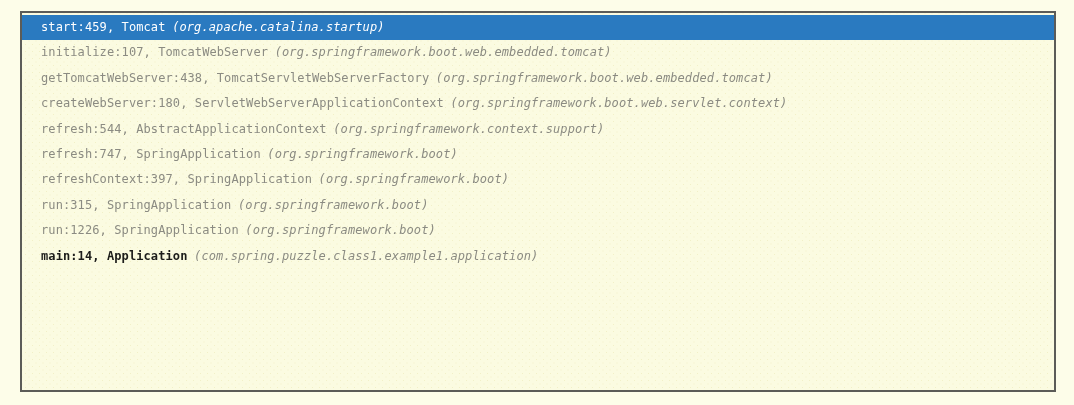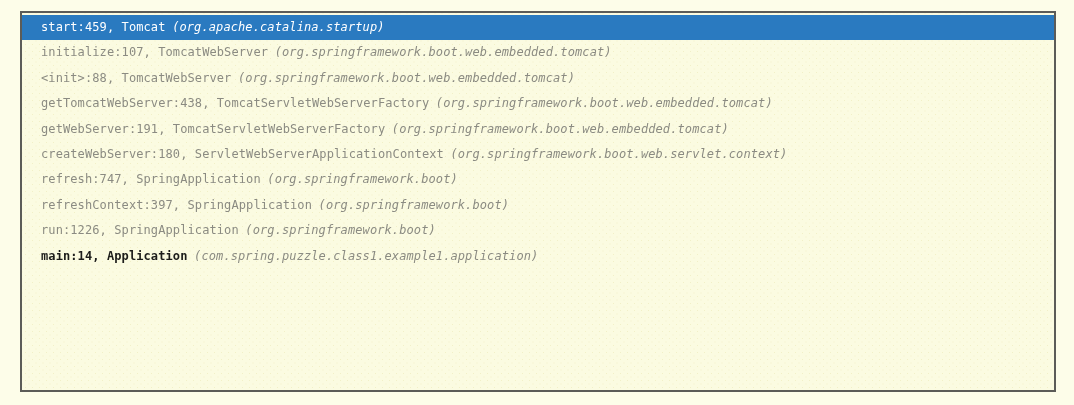--- a/index.html
+++ b/index.html
@@ -92,23 +92,23 @@
   }
 </style>
 </head>
 <body>
 
 <div id="stack-panel">
   <div class="trace-frame">
     <div class="trace-list">
         <div class="trace-row selected"><span class="loc">start:459, Tomcat</span><span class="pkg">(org.apache.catalina.startup)</span></div>
         <div class="trace-row"><span class="loc">initialize:107, TomcatWebServer</span><span class="pkg">(org.springframework.boot.web.embedded.tomcat)</span></div>
-        <div class="trace-row"><span class="loc">&lt;init&gt;:88, TomcatWebServer</span><span class="pkg">(org.springframework.boot.web.embedded.tomcat)</span></div>
         <div class="trace-row"><span class="loc">getTomcatWebServer:438, TomcatServletWebServerFactory</span><span class="pkg">(org.springframework.boot.web.embedded.tomcat)</span></div>
-        <div class="trace-row"><span class="loc">getWebServer:191, TomcatServletWebServerFactory</span><span class="pkg">(org.springframework.boot.web.embedded.tomcat)</span></div>
         <div class="trace-row"><span class="loc">createWebServer:180, ServletWebServerApplicationContext</span><span class="pkg">(org.springframework.boot.web.servlet.context)</span></div>
+        <div class="trace-row"><span class="loc">refresh:544, AbstractApplicationContext</span><span class="pkg">(org.springframework.context.support)</span></div>
         <div class="trace-row"><span class="loc">refresh:747, SpringApplication</span><span class="pkg">(org.springframework.boot)</span></div>
         <div class="trace-row"><span class="loc">refreshContext:397, SpringApplication</span><span class="pkg">(org.springframework.boot)</span></div>
+        <div class="trace-row"><span class="loc">run:315, SpringApplication</span><span class="pkg">(org.springframework.boot)</span></div>
         <div class="trace-row"><span class="loc">run:1226, SpringApplication</span><span class="pkg">(org.springframework.boot)</span></div>
         <div class="trace-row emphasis"><span class="loc">main:14, Application</span><span class="pkg">(com.spring.puzzle.class1.example1.application)</span></div>
       </div>
   </div>
 </div>
 
 </body></html>

